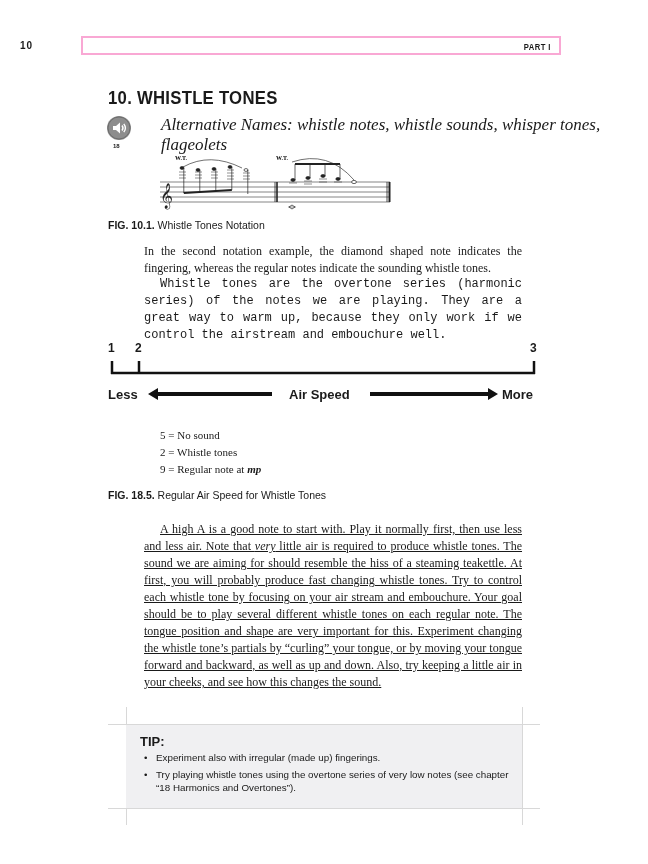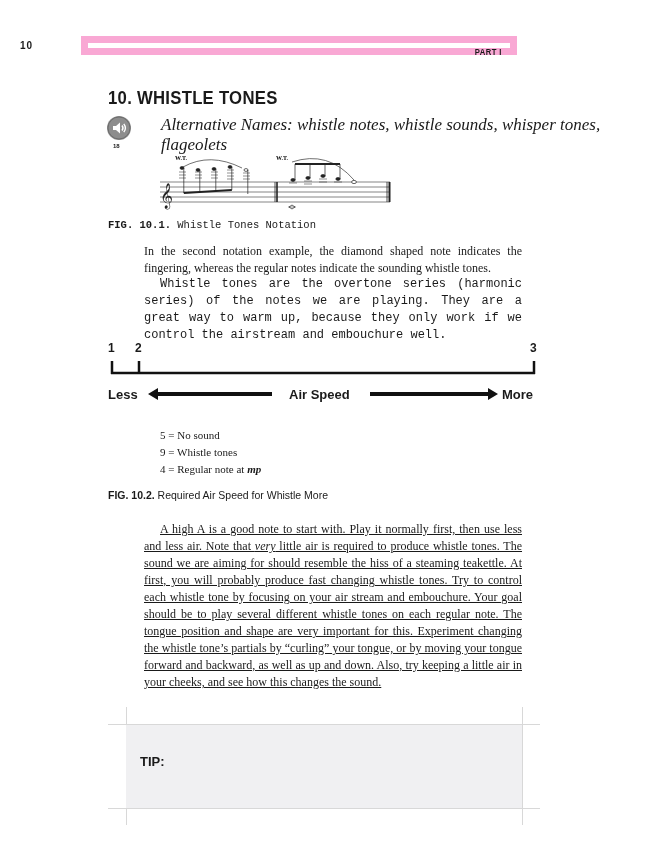--- a/index.html
+++ b/index.html
@@ -1,40 +1,40 @@
 <!DOCTYPE html>
 <html><head>
 <meta charset="utf-8">
 <style>
   html, body { margin: 0; padding: 0; }
   body { width: 648px; height: 864px; background: #ffffff; position: relative; overflow: hidden; font-family: "Liberation Serif", serif; color: #1a1a1a; }
   .abs { position: absolute; }
   .page-num { left: 20px; top: 40px; font-family: "Liberation Sans", sans-serif; font-weight: bold; font-size: 10px; letter-spacing: 1px; }
-  .header-box { left: 81px; top: 36px; width: 436px; height: 19px; border: 7px solid #f9a8d4; box-sizing: border-box; }
+  .header-box { left: 81px; top: 36px; width: 480px; height: 19px; border: 2px solid #f9a8d4; box-sizing: border-box; }
   .header-part { right: 8px; top: 4px; font-family: "Liberation Sans", sans-serif; font-weight: bold; font-size: 9px; letter-spacing: 0.5px; transform: scaleX(0.85); transform-origin: right; }
   .title { left: 108px; top: 87px; font-family: "Liberation Sans", sans-serif; font-weight: bold; font-size: 19px; letter-spacing: 0.3px; transform: scaleX(0.88); transform-origin: left; }
   .speaker { left: 107px; top: 116px; width: 24px; height: 24px; border-radius: 50%; background: #8a8a8a; }
   .track { left: 113px; top: 143px; font-family: "Liberation Sans", sans-serif; font-weight: bold; font-size: 6px; }
   .alt-names { left: 161px; top: 115px; font-style: italic; font-size: 17px; }
   .notation { left: 158px; top: 150px; }
   .caption { font-family: "Liberation Sans", sans-serif; font-size: 10.5px; }
   .caption b { font-weight: bold; }
-  .cap1 { left: 108px; top: 219px; font-family: Liberation Mono, monospace; }
+  .cap1 { left: 108px; top: 219px; }
   .cap2 { left: 108px; top: 489px; }
   .para { font-size: 12px; line-height: 17px; text-align: justify; }
   .p1 { left: 144px; top: 243px; width: 378px; }
   .p2 { left: 144px; top: 276px; width: 378px; text-indent: 16px; font-family: Liberation Mono, monospace; }
   .p3 { left: 144px; top: 521px; width: 378px; text-indent: 16px; text-decoration: underline; }
   .scale { left: 108px; top: 338px; }
   .legend { left: 160px; top: 427px; font-size: 11px; line-height: 17px; }
   .legend i { font-weight: bold; text-align: center; }
   .tip-hline { height: 1px; background: #d8d8d8; }
   .tip-vline { width: 1px; background: #d8d8d8; }
   .tip-box { left: 126px; top: 725px; width: 396px; height: 83px; background: #f0f0f2; }
-  .tip-title { left: 140px; top: 734px; font-family: "Liberation Sans", sans-serif; font-weight: bold; font-size: 13px; margin-top: 20px; }
+  .tip-title { left: 140px; top: 734px; font-family: "Liberation Sans", sans-serif; font-weight: bold; font-size: 13px; }
   .tip-list { left: 142px; top: 751px; width: 380px; font-family: "Liberation Sans", sans-serif; font-size: 9.8px; line-height: 13px; margin: 0; padding: 0; list-style: none; }
   .tip-list li { position: relative; padding-left: 14px; margin-bottom: 4px; }
   .tip-list li::before { content: "•"; position: absolute; left: 2px; top: 0; }
 </style>
 </head>
 <body>
 
 <div class="abs page-num">10</div>
 <div class="abs header-box">
   <span class="abs header-part">PART I</span>
@@ -146,28 +146,30 @@
     <text x="0" y="61" font-size="13" font-weight="bold" fill="#1a1a1a">Less</text>
     <path d="M40 56 L50 50 L50 54 L164 54 L164 58 L50 58 L50 62 Z" fill="#111"></path>
     <text x="181" y="61" font-size="13" font-weight="bold" fill="#1a1a1a">Air Speed</text>
     <path d="M262 54 L380 54 L380 50 L390 56 L380 62 L380 58 L262 58 Z" fill="#111"></path>
     <text x="394" y="61" font-size="13" font-weight="bold" fill="#1a1a1a">More</text>
   </svg>
 </div>
 
 <div class="abs legend">
   <div>5 = No sound</div>
-  <div>9 = Whistle tones</div>
-  <div><span>4 = Regular note at </span><i>mp</i></div>
+  <div>2 = Whistle tones</div>
+  <div><span>9 = Regular note at </span><i>mp</i></div>
 </div>
 
-<div class="abs caption cap2"><b>FIG. 10.2.</b><span> Required Air Speed for Whistle More</span></div>
+<div class="abs caption cap2"><b>FIG. 18.5.</b><span> Regular Air Speed for Whistle Tones</span></div>
 
 <div class="abs para p3"><span>A high A is a good note to start with. Play it normally first, then use less and less air. Note that </span><i>very</i><span> little air is required to produce whistle tones. The sound we are aiming for should resemble the hiss of a steaming teakettle. At first, you will probably produce fast changing whistle tones. Try to control each whistle tone by focusing on your air stream and embouchure. Your goal should be to play several different whistle tones on each regular note. The tongue position and shape are very important for this. Experiment changing the whistle tone’s partials by “curling” your tongue, or by moving your tongue forward and backward, as well as up and down. Also, try keeping a little air in your cheeks, and see how this changes the sound.</span></div>
 
 <div class="abs tip-hline" style="left:108px; top:724px; width:432px;"></div>
 <div class="abs tip-hline" style="left:108px; top:808px; width:432px;"></div>
 <div class="abs tip-vline" style="left:126px; top:707px; height:118px;"></div>
 <div class="abs tip-vline" style="left:522px; top:707px; height:118px;"></div>
 <div class="abs tip-box"></div>
 <div class="abs tip-title">TIP:</div>
 <ul class="abs tip-list">
+  <li>Experiment also with irregular (made up) fingerings.</li>
+  <li>Try playing whistle tones using the overtone series of very low notes (see chapter “18 Harmonics and Overtones”).</li>
 </ul>
 
 </body></html>

